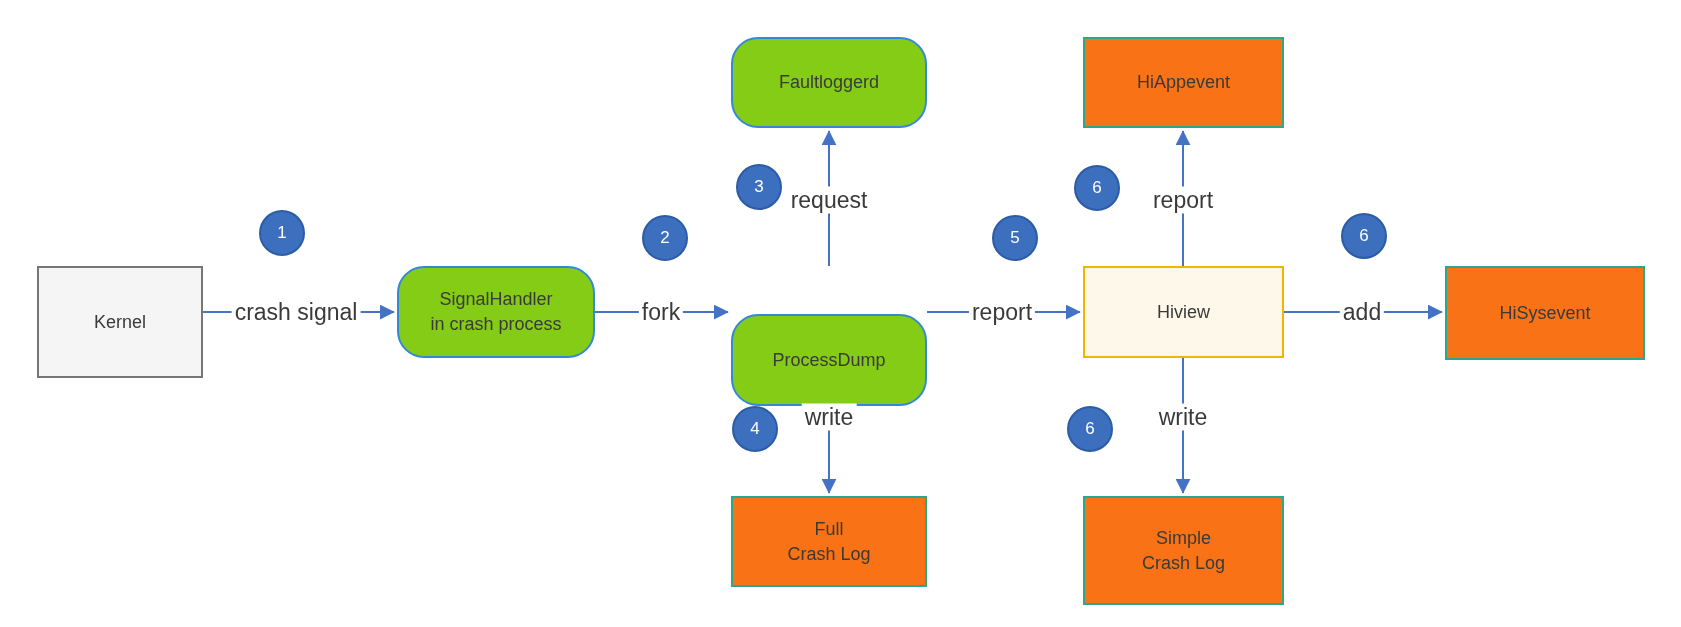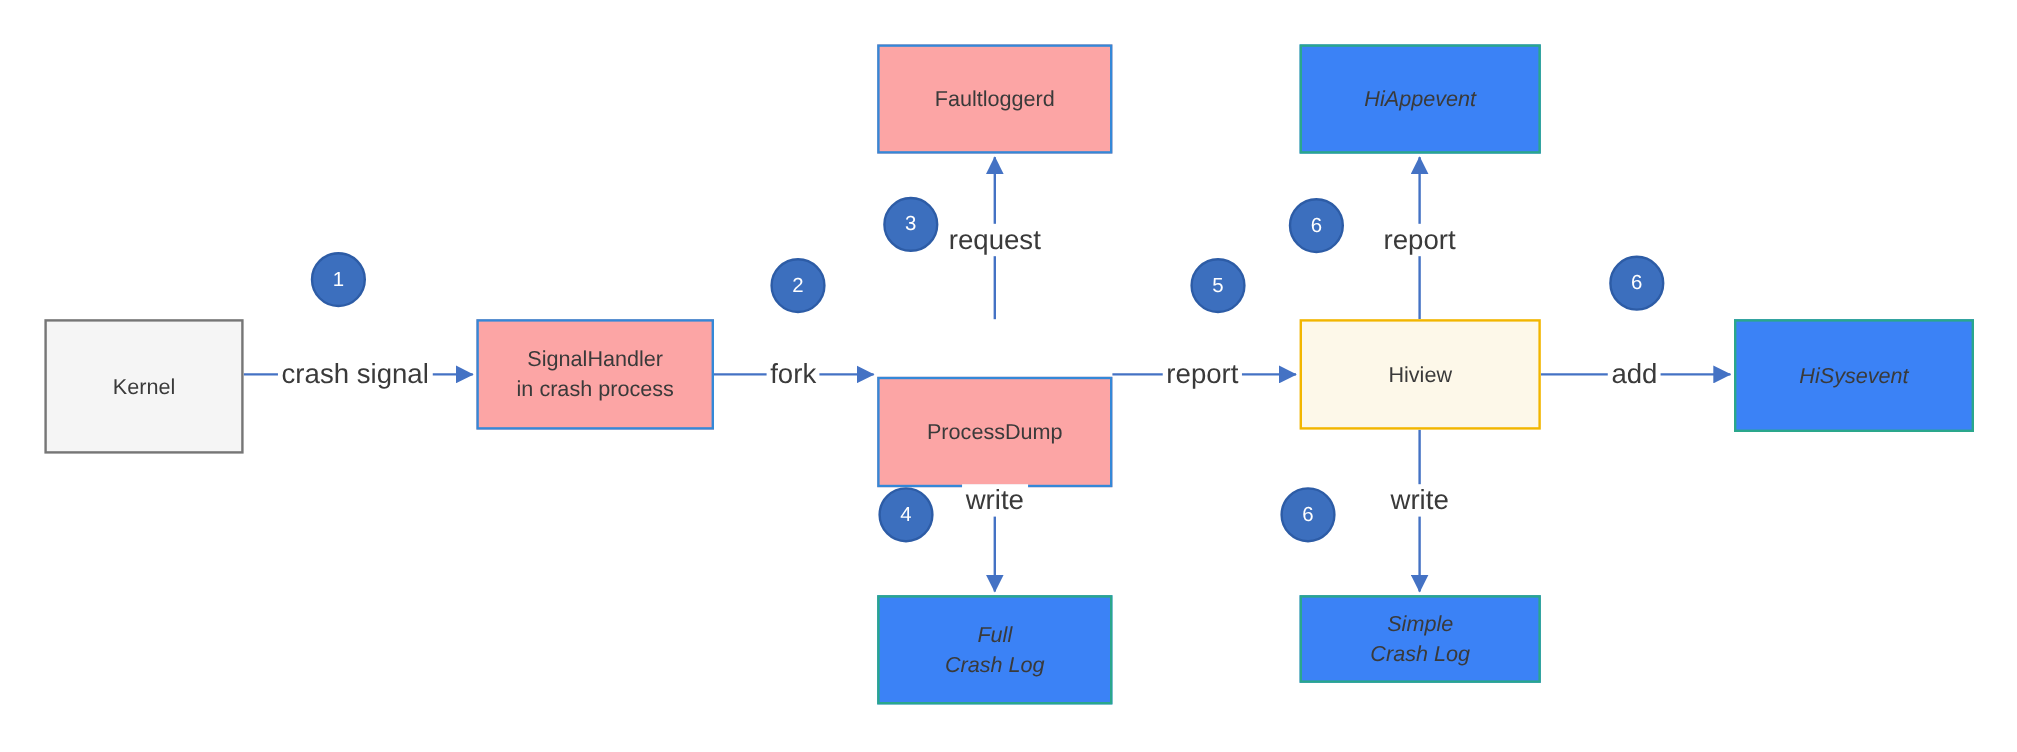--- a/index.html
+++ b/index.html
@@ -23,32 +23,32 @@
     display: flex;
     align-items: center;
     justify-content: center;
     text-align: center;
     font-size: 18px;
     line-height: 25px;
     color: #3a3a3a;
     white-space: pre-line;
   }
   .node.gray   { border-color: #767676; background: #f5f5f5; }
-  .node.blue   { border-color: #3488d8; background: #fca5a5; }
-  .node.green  { border-color: #2aa78c; background: #3b82f6; font-style: italic; }
+  .node.blue   { border-color: #3488d8; background: #84cc16; border-radius: 27px; }
+  .node.green  { border-color: #2aa78c; background: #f97316; }
   .node.yellow { border-color: #f2b600; background: #fdf8e9; }
 
   #node-kernel           { left: 37px;   top: 266px; width: 166px; height: 112px; }
   #node-signal-handler   { left: 397px;  top: 266px; width: 198px; height: 92px; }
   #node-faultloggerd     { left: 731px;  top: 37px;  width: 196px; height: 91px; }
   #node-process-dump     { left: 731px;  top: 266px; width: 196px; height: 92px; margin-top: 48px; }
   #node-full-crash-log   { left: 731px;  top: 496px; width: 196px; height: 91px; }
   #node-hiappevent       { left: 1083px; top: 37px;  width: 201px; height: 91px; }
   #node-hiview           { left: 1083px; top: 266px; width: 201px; height: 92px; }
-  #node-simple-crash-log { left: 1083px; top: 496px; width: 201px; height: 73px; }
+  #node-simple-crash-log { left: 1083px; top: 496px; width: 201px; height: 109px; }
   #node-hisysevent       { left: 1445px; top: 266px; width: 200px; height: 94px; }
 
   
   #arrow-layer {
     position: absolute;
     left: 0;
     top: 0;
     pointer-events: none;
   }
   .conn {

